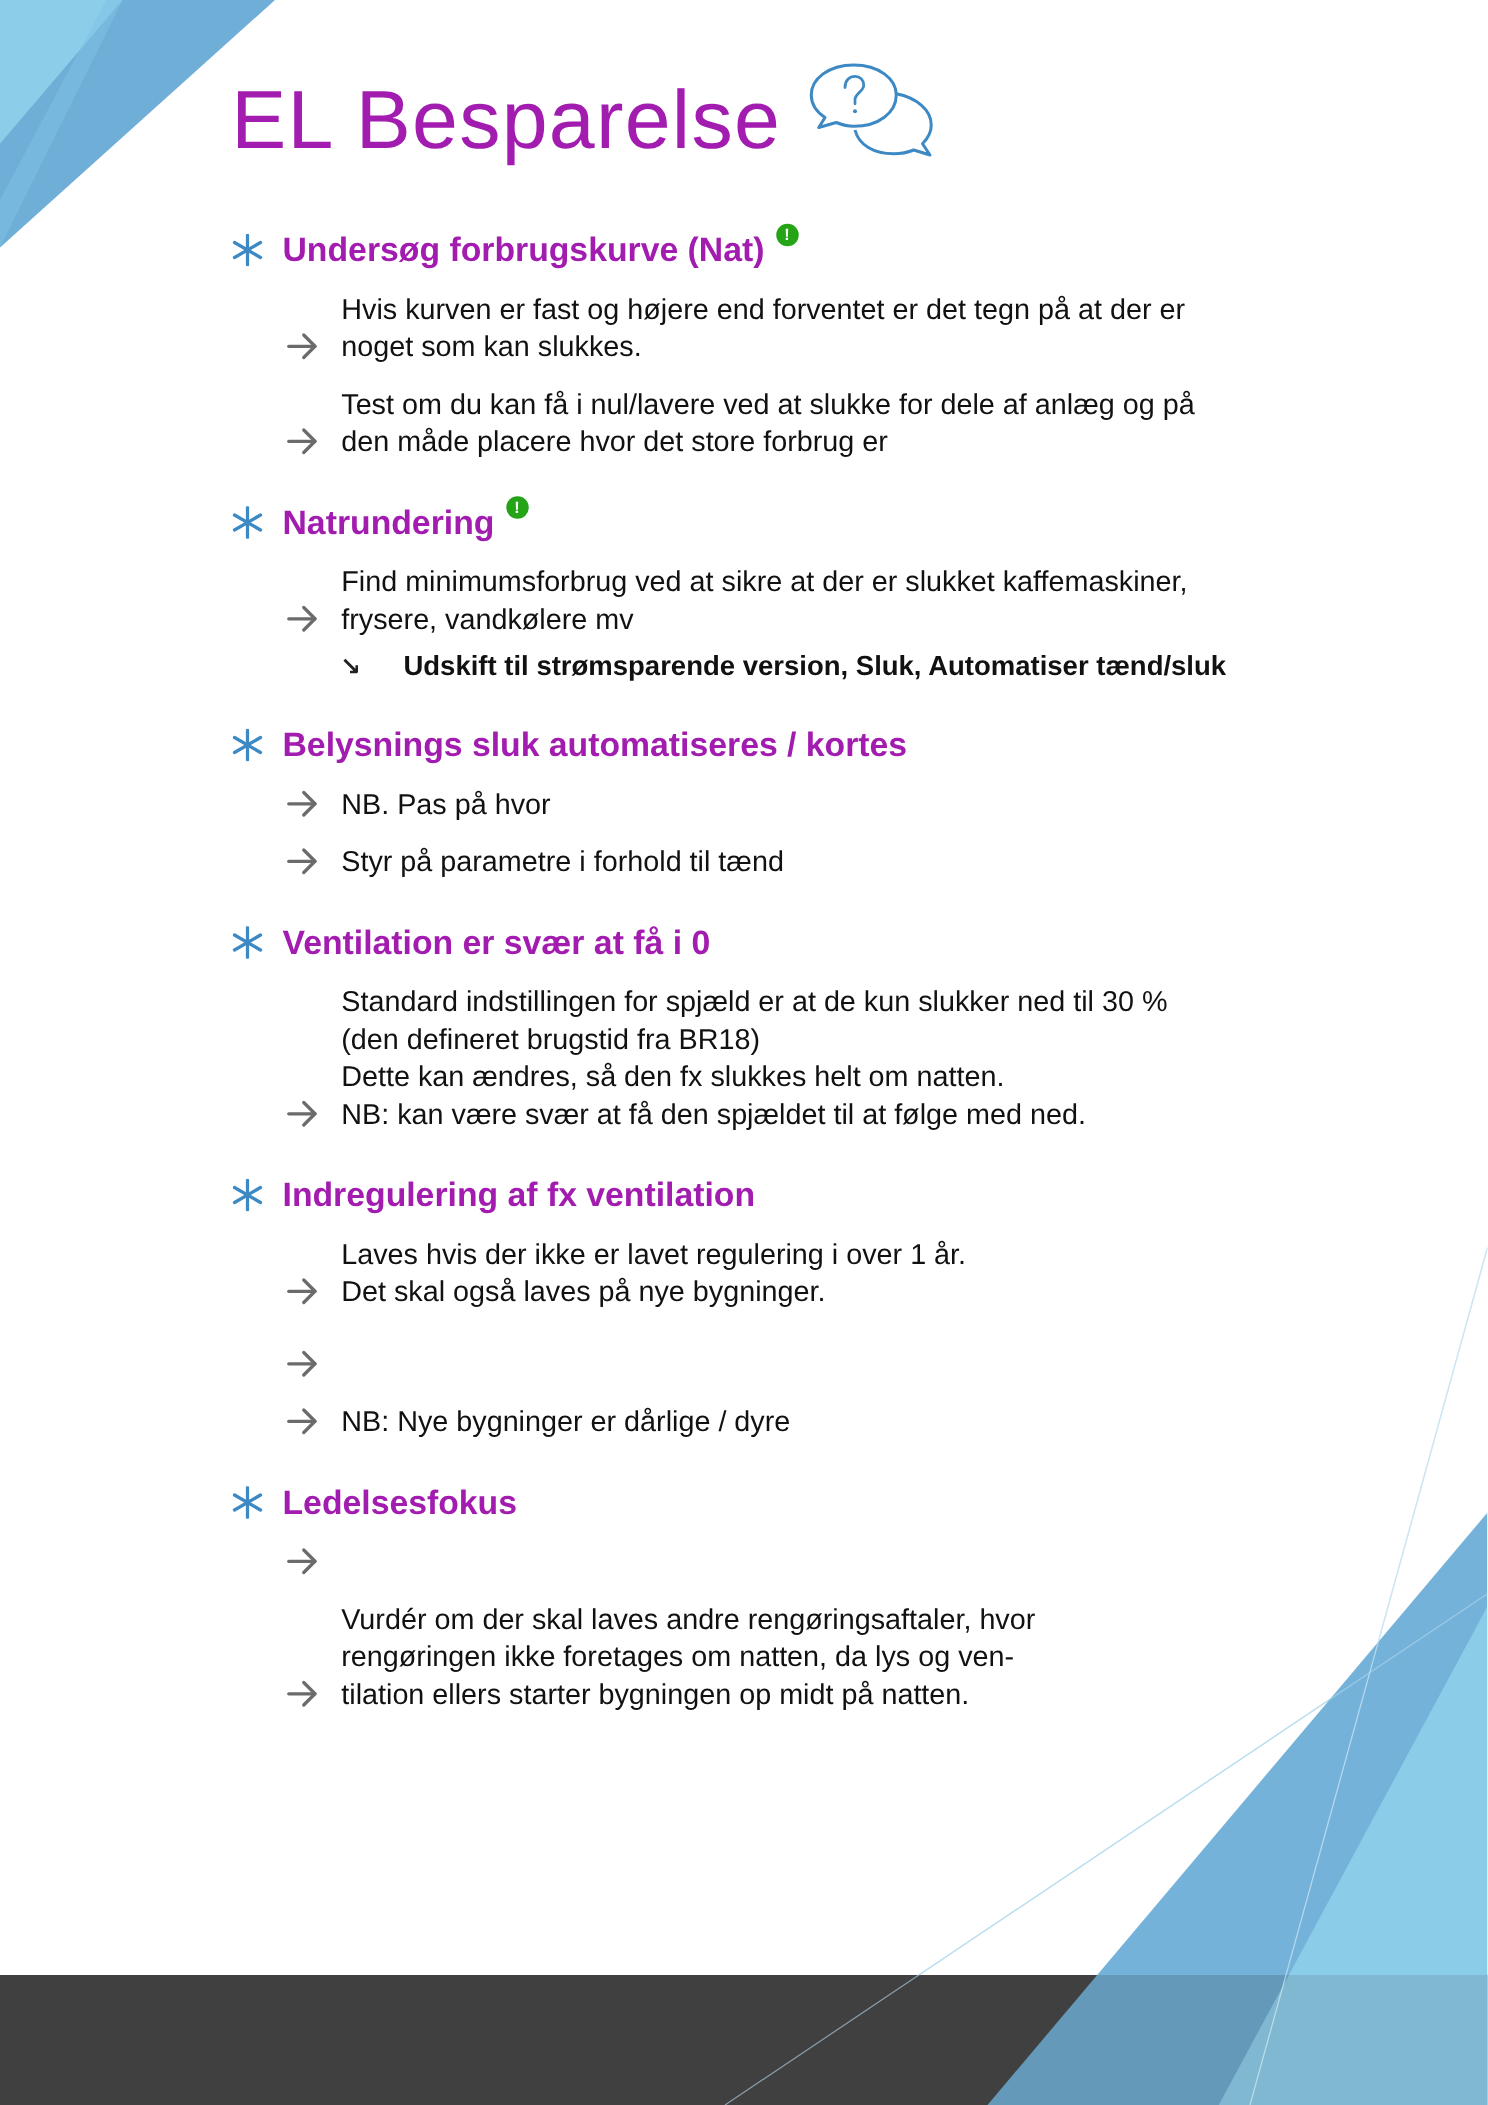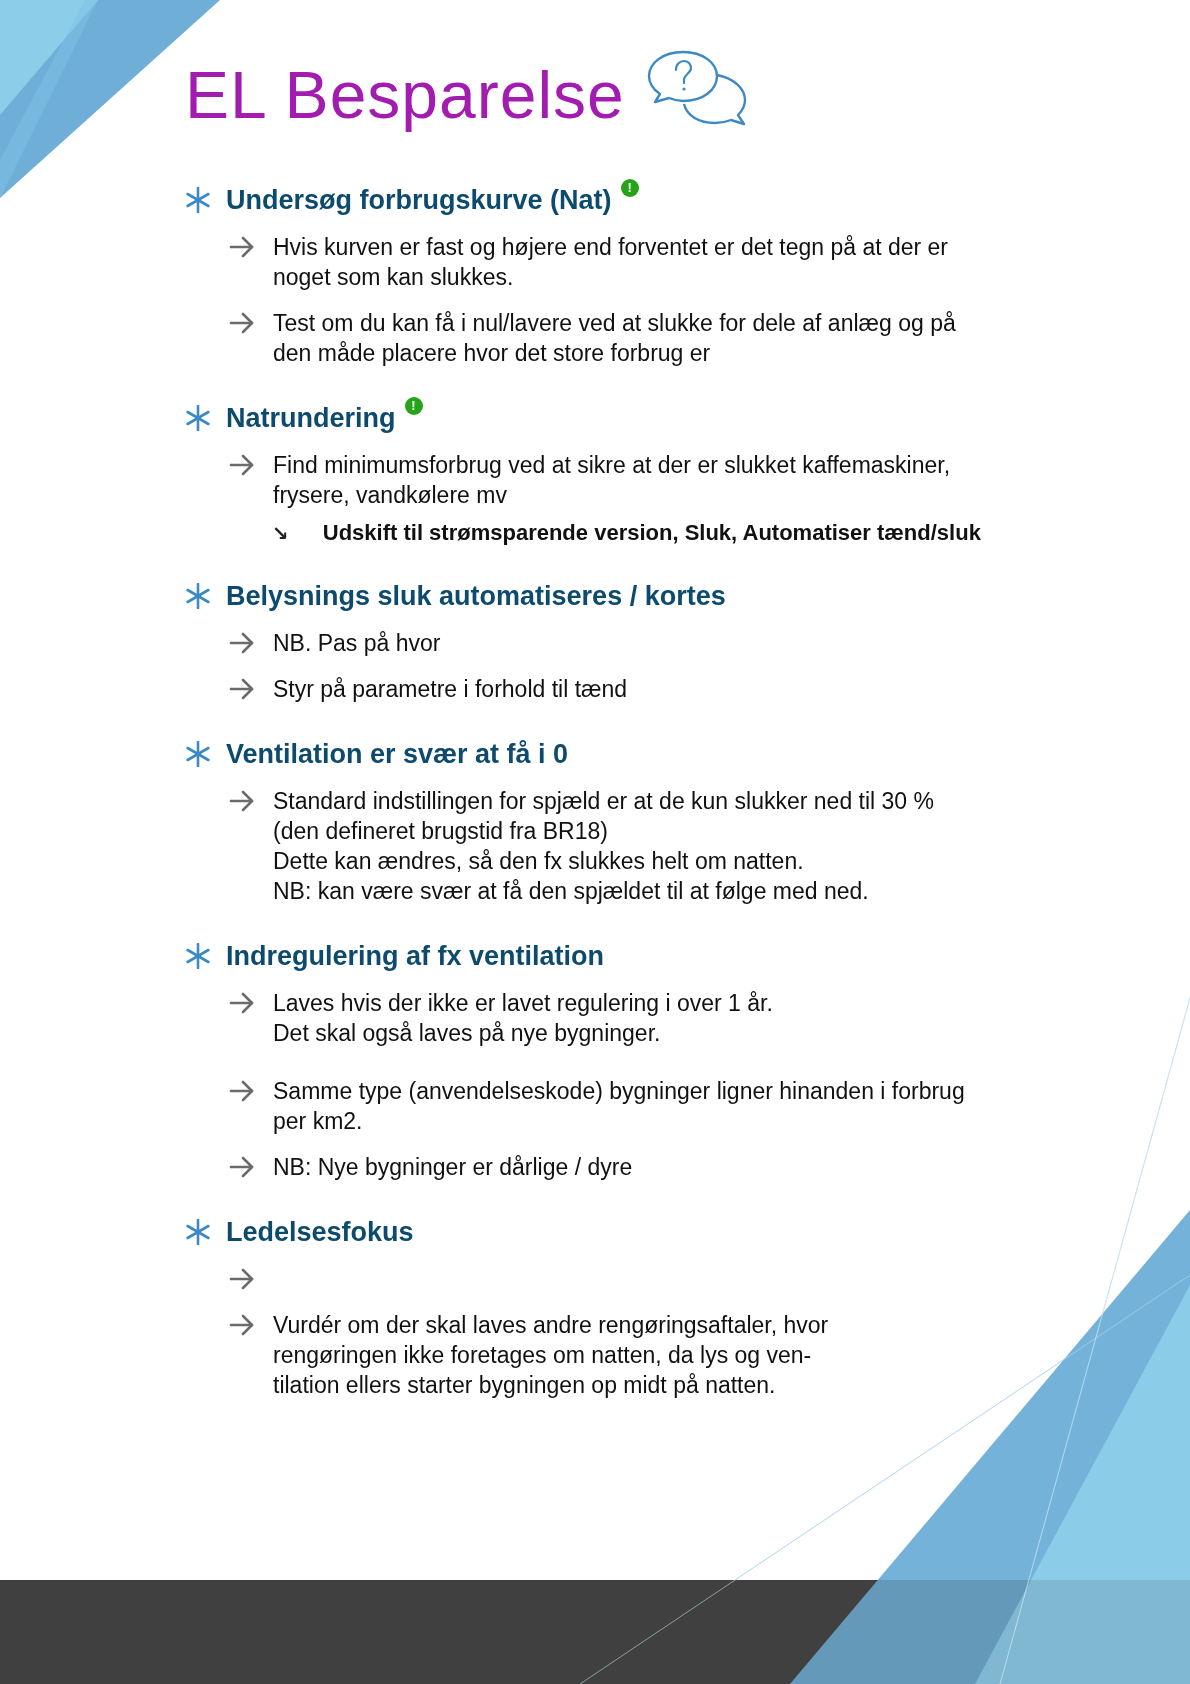--- a/index.html
+++ b/index.html
@@ -15,25 +15,25 @@
 
   .content { position: absolute; left: 185px; top: 0; width: 880px; z-index: 3; }
   .title-row { position: absolute; left: 0; top: 50px; display: flex; align-items: flex-start; }
   .title { font-size: 66px; font-weight: 300; letter-spacing: 1px; color: #a21caf; line-height: 90px; margin: 0; }
   .title-icon { margin-left: 18px; margin-top: -2px; width: 115px; height: 90px; }
 
   .sections { position: absolute; left: 0; top: 178px; width: 880px; }
   .section { margin-bottom: 28px; }
   .sec-head { display: flex; align-items: center; height: 44px; }
   .star { width: 26px; height: 26px; margin-right: 15px; }
-  .sec-title { font-size: 27px; font-weight: 700; color: #0c4a6e; }
+  .sec-title { font-size: 27px; font-weight: 700; color: #a21caf; }
   .badge { display: inline-block; width: 18px; height: 18px; border-radius: 50%; background: #25a418; color: #fff; font-size: 13px; font-weight: 700; text-align: center; line-height: 18px; margin-left: 9px; position: relative; top: -12px; }
 
   .items { margin-left: 44px; margin-top: 10px; }
-  .item { display: flex; align-items: flex-start; margin-bottom: 16px; }
+  .item { display: flex; align-items: flex-end; margin-bottom: 16px; }
   .arrow { width: 26px; height: 30px; margin-right: 18px; flex: none; }
   .item-text { font-size: 23px; line-height: 30px; color: #111; white-space: pre-line; }
   .sub { display: flex; align-items: center; margin-left: 43px; margin-top: -6px; margin-bottom: 12px; }
   .sub-arrow { font-size: 20px; font-weight: 700; margin-right: 6px; color: #222; }
   .sub-text { font-size: 22px; font-weight: 700; color: #111; margin-left: 28px; }
 </style>
 </head>
 <body>
 
 <svg class="deco" viewBox="0 0 1190 1684">
@@ -222,22 +222,20 @@
 
     <div class="section">
       <div class="items">
         <div class="item">
           <svg class="arrow" viewBox="0 0 26 30">
               <g stroke="#6b6b6b" stroke-width="2.6" fill="none" stroke-linecap="round" stroke-linejoin="round">
                 <line x1="2" y1="15" x2="23" y2="15"></line>
                 <polyline points="14,6 23,15 14,24"></polyline>
               </g>
             </svg>
-          <span class="item-text">Samme type (anvendelseskode) bygninger ligner hinanden i forbrug
-per km2.</span>
         </div>
         <div class="item">
           <svg class="arrow" viewBox="0 0 26 30">
               <g stroke="#6b6b6b" stroke-width="2.6" fill="none" stroke-linecap="round" stroke-linejoin="round">
                 <line x1="2" y1="15" x2="23" y2="15"></line>
                 <polyline points="14,6 23,15 14,24"></polyline>
               </g>
             </svg>
           <span class="item-text">NB: Nye bygninger er dårlige / dyre</span>
         </div>

